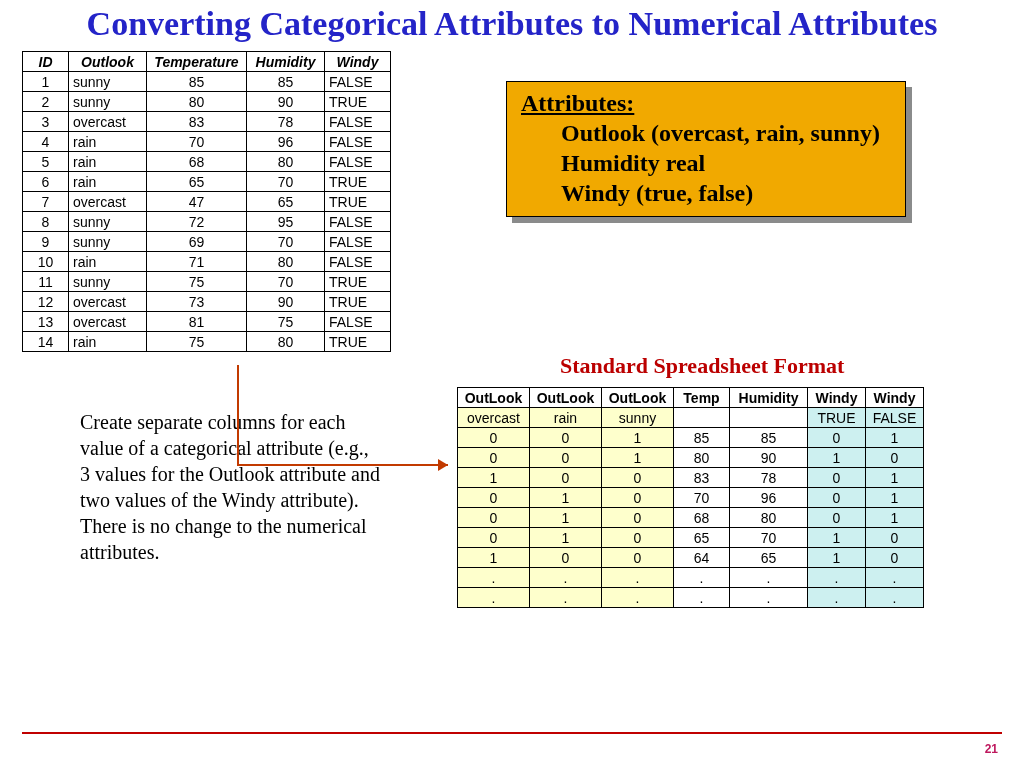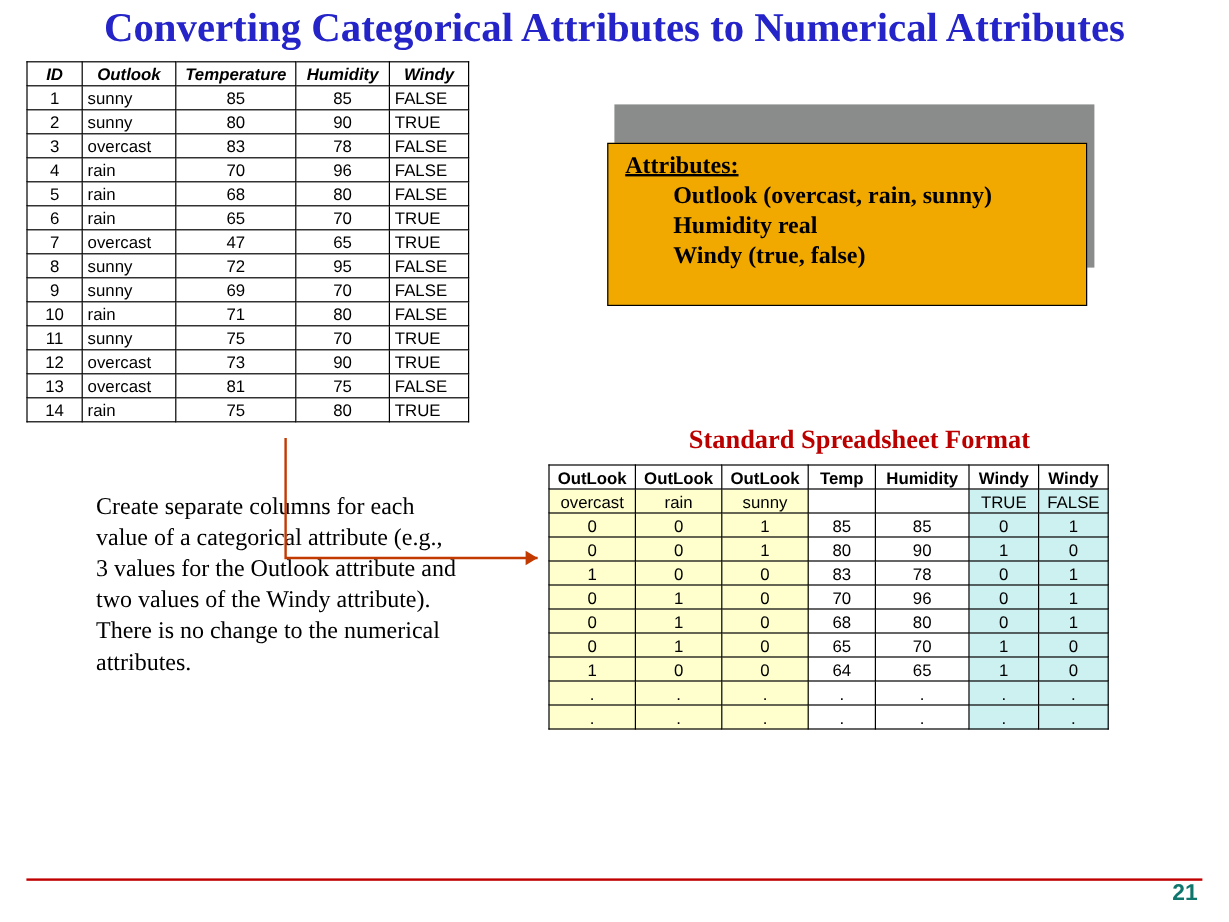--- a/index.html
+++ b/index.html
@@ -59,36 +59,34 @@
   .attr-box {
     position: absolute;
     left: 506px;
     top: 32px;
     width: 400px;
     height: 136px;
     background: #f1a900;
     border: 1px solid #000;
     box-sizing: border-box;
     padding: 6px 10px 6px 14px;
-    font-size: 20px;
+    font-size: 24px;
     line-height: 1.25;
-    margin-top: 38px;
   }
   .attr-box .hd { font-weight: bold; text-decoration: underline; }
   .attr-box .ln { padding-left: 40px; font-weight: bold; }
 
   
   .ss-head {
     position: absolute;
     left: 560px;
     top: 304px;
     color: #bb0000;
     font-weight: bold;
     font-size: 22px;
-    margin-left: 14px;
   }
 
   
   .tbl2 {
     position: absolute;
     left: 457px;
     top: 338px;
     border-collapse: collapse;
     font-family: Arial, sans-serif;
     font-size: 14px;
@@ -134,23 +132,23 @@
     left: 22px;
     right: 22px;
     bottom: 34px;
     height: 2px;
     background: #c00000;
   }
   .pagenum {
     position: absolute;
     right: 26px;
     bottom: 12px;
-    color: #0f766e;
+    color: #be185d;
     font-weight: bold;
-    font-size: 19px;
+    font-size: 12px;
     font-family: Arial, sans-serif;
   }
 </style>
 </head>
 <body>
 
 <div class="title">Converting Categorical Attributes to Numerical Attributes</div>
 
 <div class="content">
 

